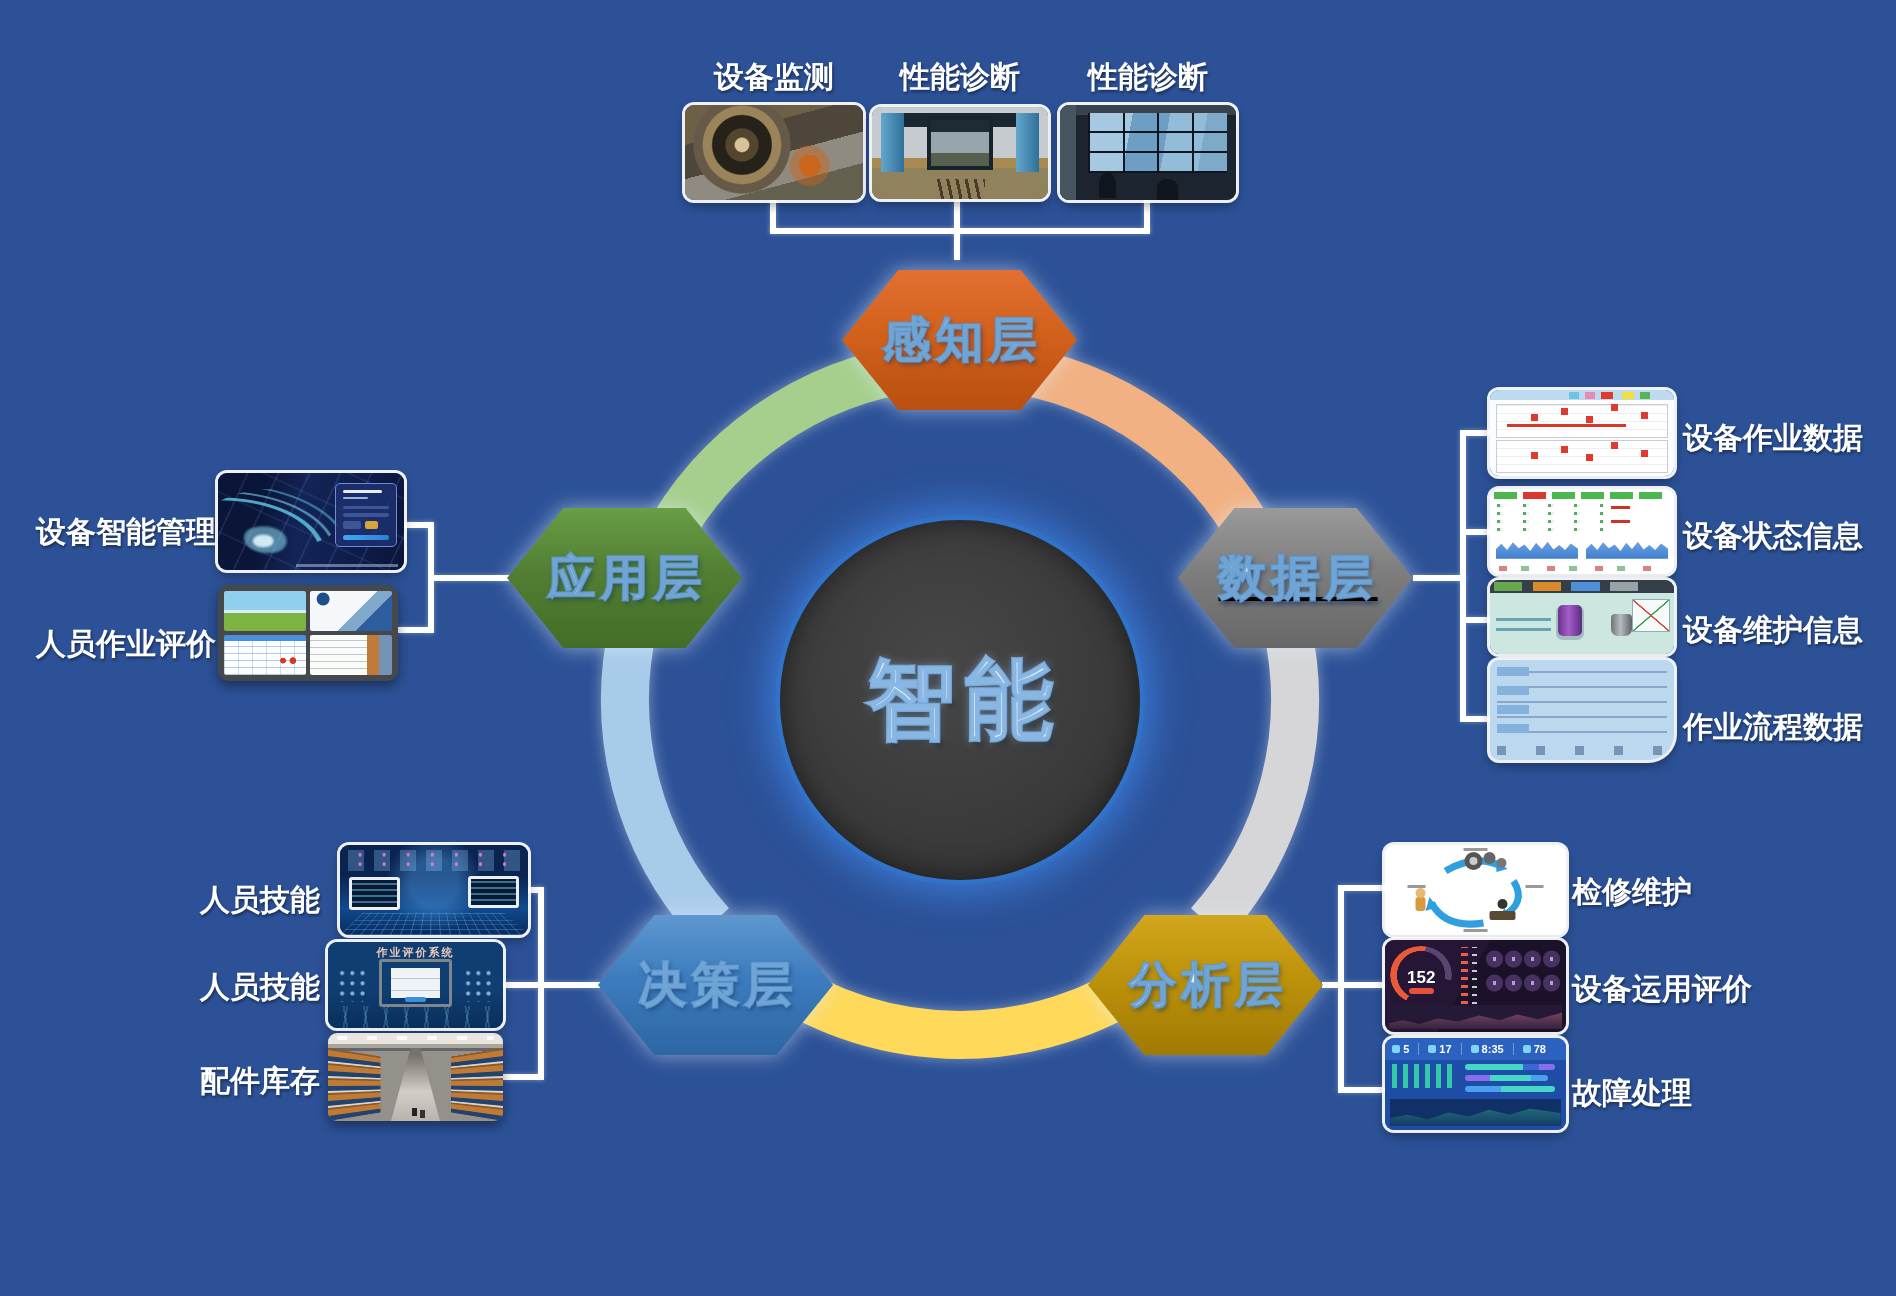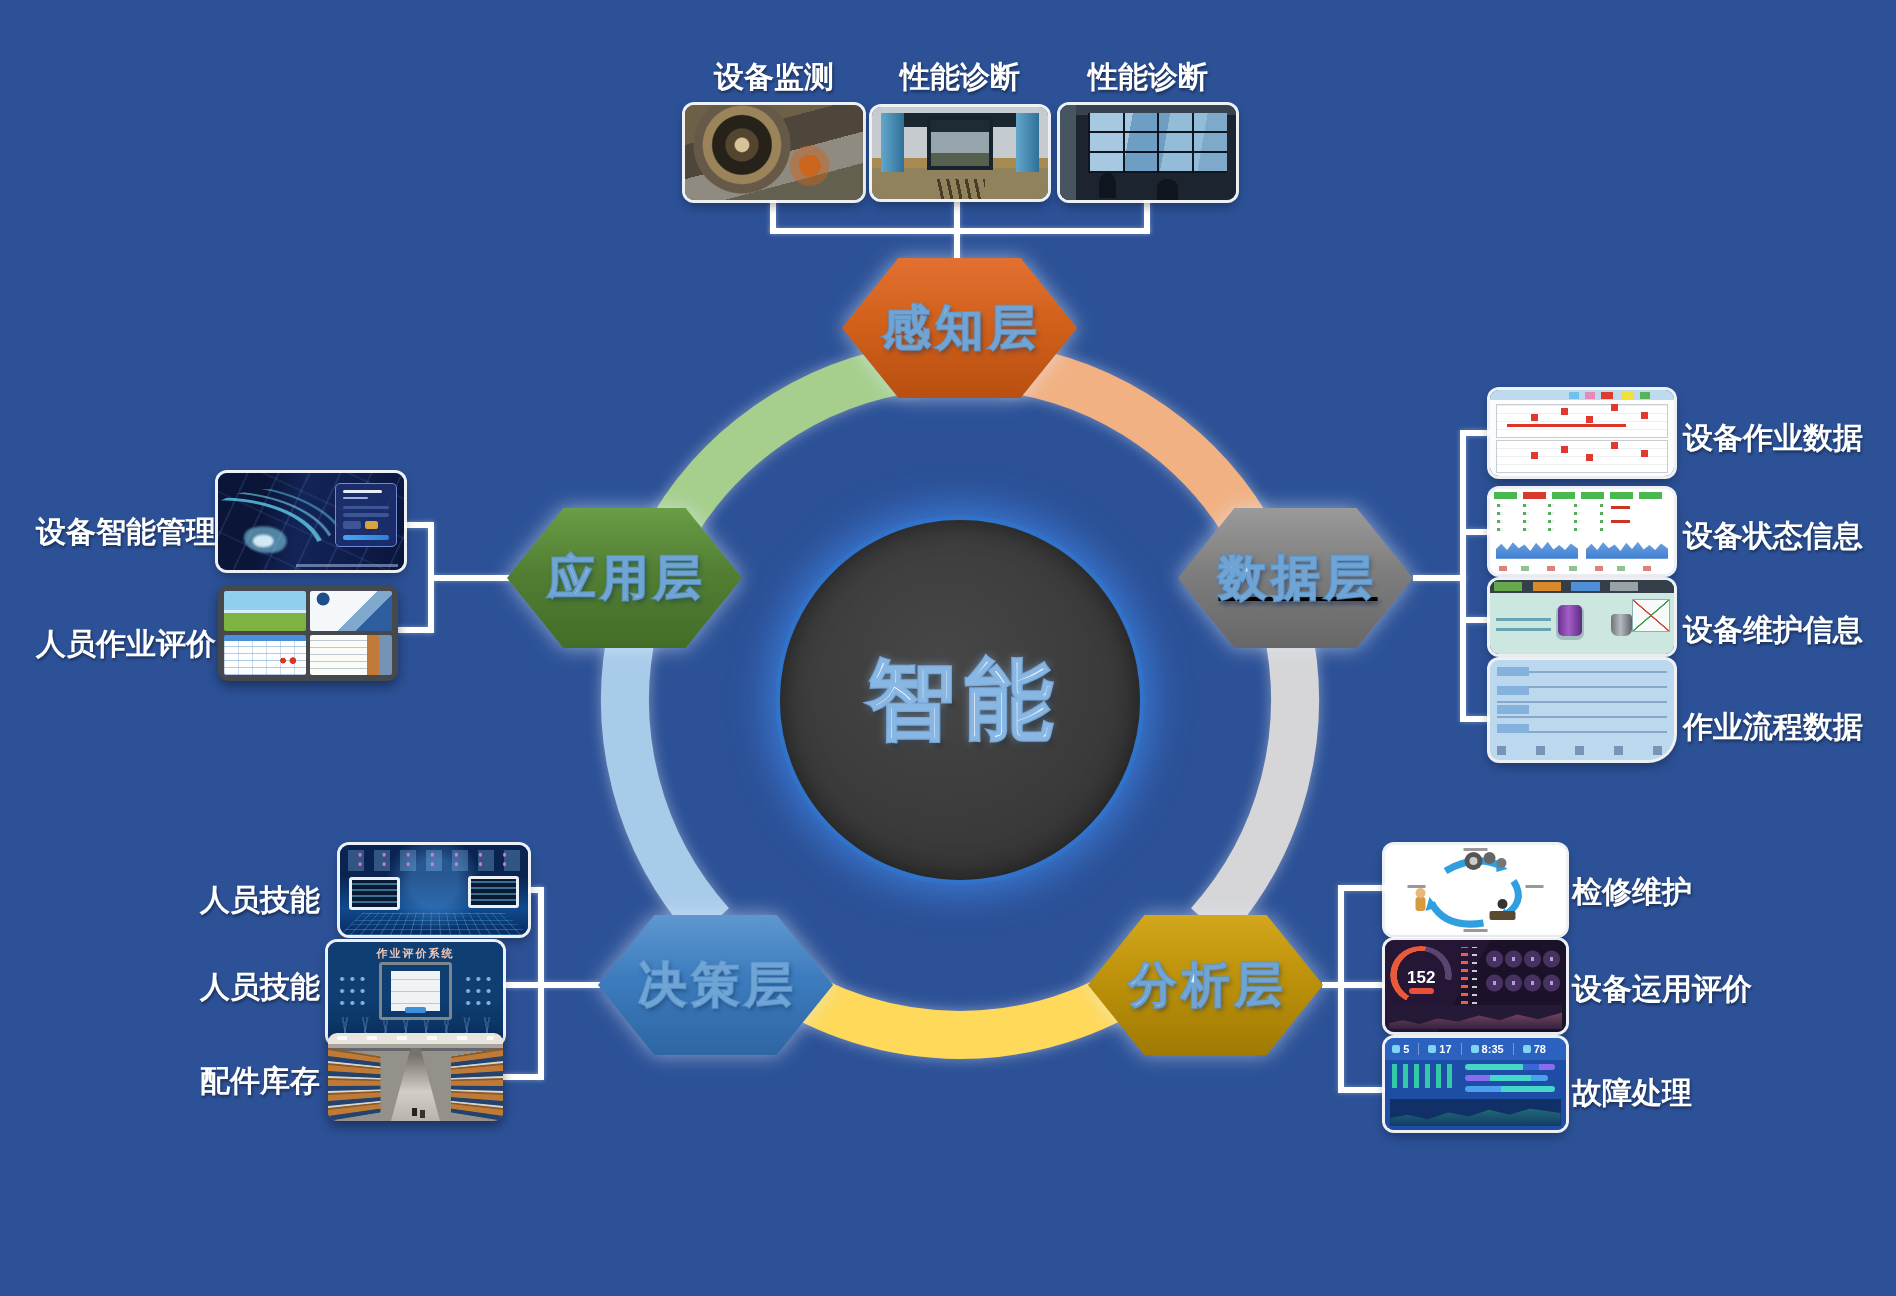--- a/index.html
+++ b/index.html
@@ -9,21 +9,21 @@
   .cl{position:absolute;background:#fff;box-shadow:0 0 5px rgba(255,255,255,.35);}
   
   #ring{position:absolute;left:0;top:0;filter:drop-shadow(0 0 7px rgba(255,255,255,.40));}
   
   .hexw{position:absolute;width:235px;height:140px;filter:drop-shadow(0 0 10px rgba(225,240,255,.55));}
   .hex{width:100%;height:100%;clip-path:polygon(24% 0,76% 0,100% 50%,76% 100%,24% 100%,0 50%);
        display:flex;align-items:center;justify-content:center;}
   .hex span{font-size:48px;font-weight:700;letter-spacing:5px;padding-left:5px;color:#E3F0FB;
        -webkit-text-stroke:2px rgba(90,150,205,.85);
        text-shadow:2px 3px 5px rgba(20,45,90,.55);white-space:nowrap;}
-  .hex.p {background:linear-gradient(180deg,#E27032,#D2611C 45%,#B94F10);}
+  .hex.p {background:linear-gradient(180deg,#E27032,#D2611C 45%,#B94F10);margin-top:12px;}
   .hex.dt{background:linear-gradient(180deg,#9A9A9A,#7E7E7E 45%,#676767);text-decoration:underline;}
   .hex.ap{background:linear-gradient(180deg,#699D46,#527F33 45%,#426E27);}
   .hex.an{background:linear-gradient(180deg,#D2A71E,#BD920A 45%,#A07A04);}
   .hex.de{background:linear-gradient(180deg,#5E97CF,#3C7CBE 45%,#2E66A3);font-family:Liberation Serif, serif;}
   
   #center{position:absolute;left:780px;top:520px;width:360px;height:360px;border-radius:50%;
       background:radial-gradient(circle at 45% 40%,#474747,#3A3A3A 60%,#2E2E2E);
       box-shadow:0 0 0 5px rgba(45,120,210,.55),0 0 36px 14px rgba(70,150,255,.55),inset 0 0 28px rgba(0,0,0,.5);
       display:flex;flex-direction:column;align-items:center;justify-content:center;gap:4px;}
   #center .cline{font-size:88px;font-weight:700;letter-spacing:10px;padding-left:10px;color:#F2F7FD;
@@ -408,21 +408,21 @@
   <div class="lbl rt" style="left:150px;top:880px;width:170px">人员技能</div>
   <div class="lbl rt" style="left:150px;top:967px;width:170px">人员技能</div>
   <div class="lbl rt" style="left:150px;top:1061px;width:170px">配件库存</div>
 
   <div id="d1" class="thumb" style="left:340px;top:845px;width:188px;height:90px">
     <div class="abs d1floor"></div>
     <div class="abs d1tops"></div>
     <div class="abs d1s" style="left:5%"></div>
     <div class="abs d1s" style="right:5%;top:34%"></div>
   </div>
-  <div id="d2" class="thumb" style="left:328px;top:942px;width:175px;height:102px">
+  <div id="d2" class="thumb" style="left:328px;top:942px;width:175px;height:86px">
     <div class="d2title">作业评价系统</div>
     <div class="abs d2rays"></div>
     <div class="abs d2dots"></div>
     <div class="abs d2dots r"></div>
     <div class="abs d2scr"></div>
     <div class="abs d2btn"></div>
   </div>
   <div id="d3" class="thumb noring" style="left:328px;top:1033px;width:175px;height:88px">
     <div class="abs d3lights"></div>
     <div class="abs d3rackL"></div>

